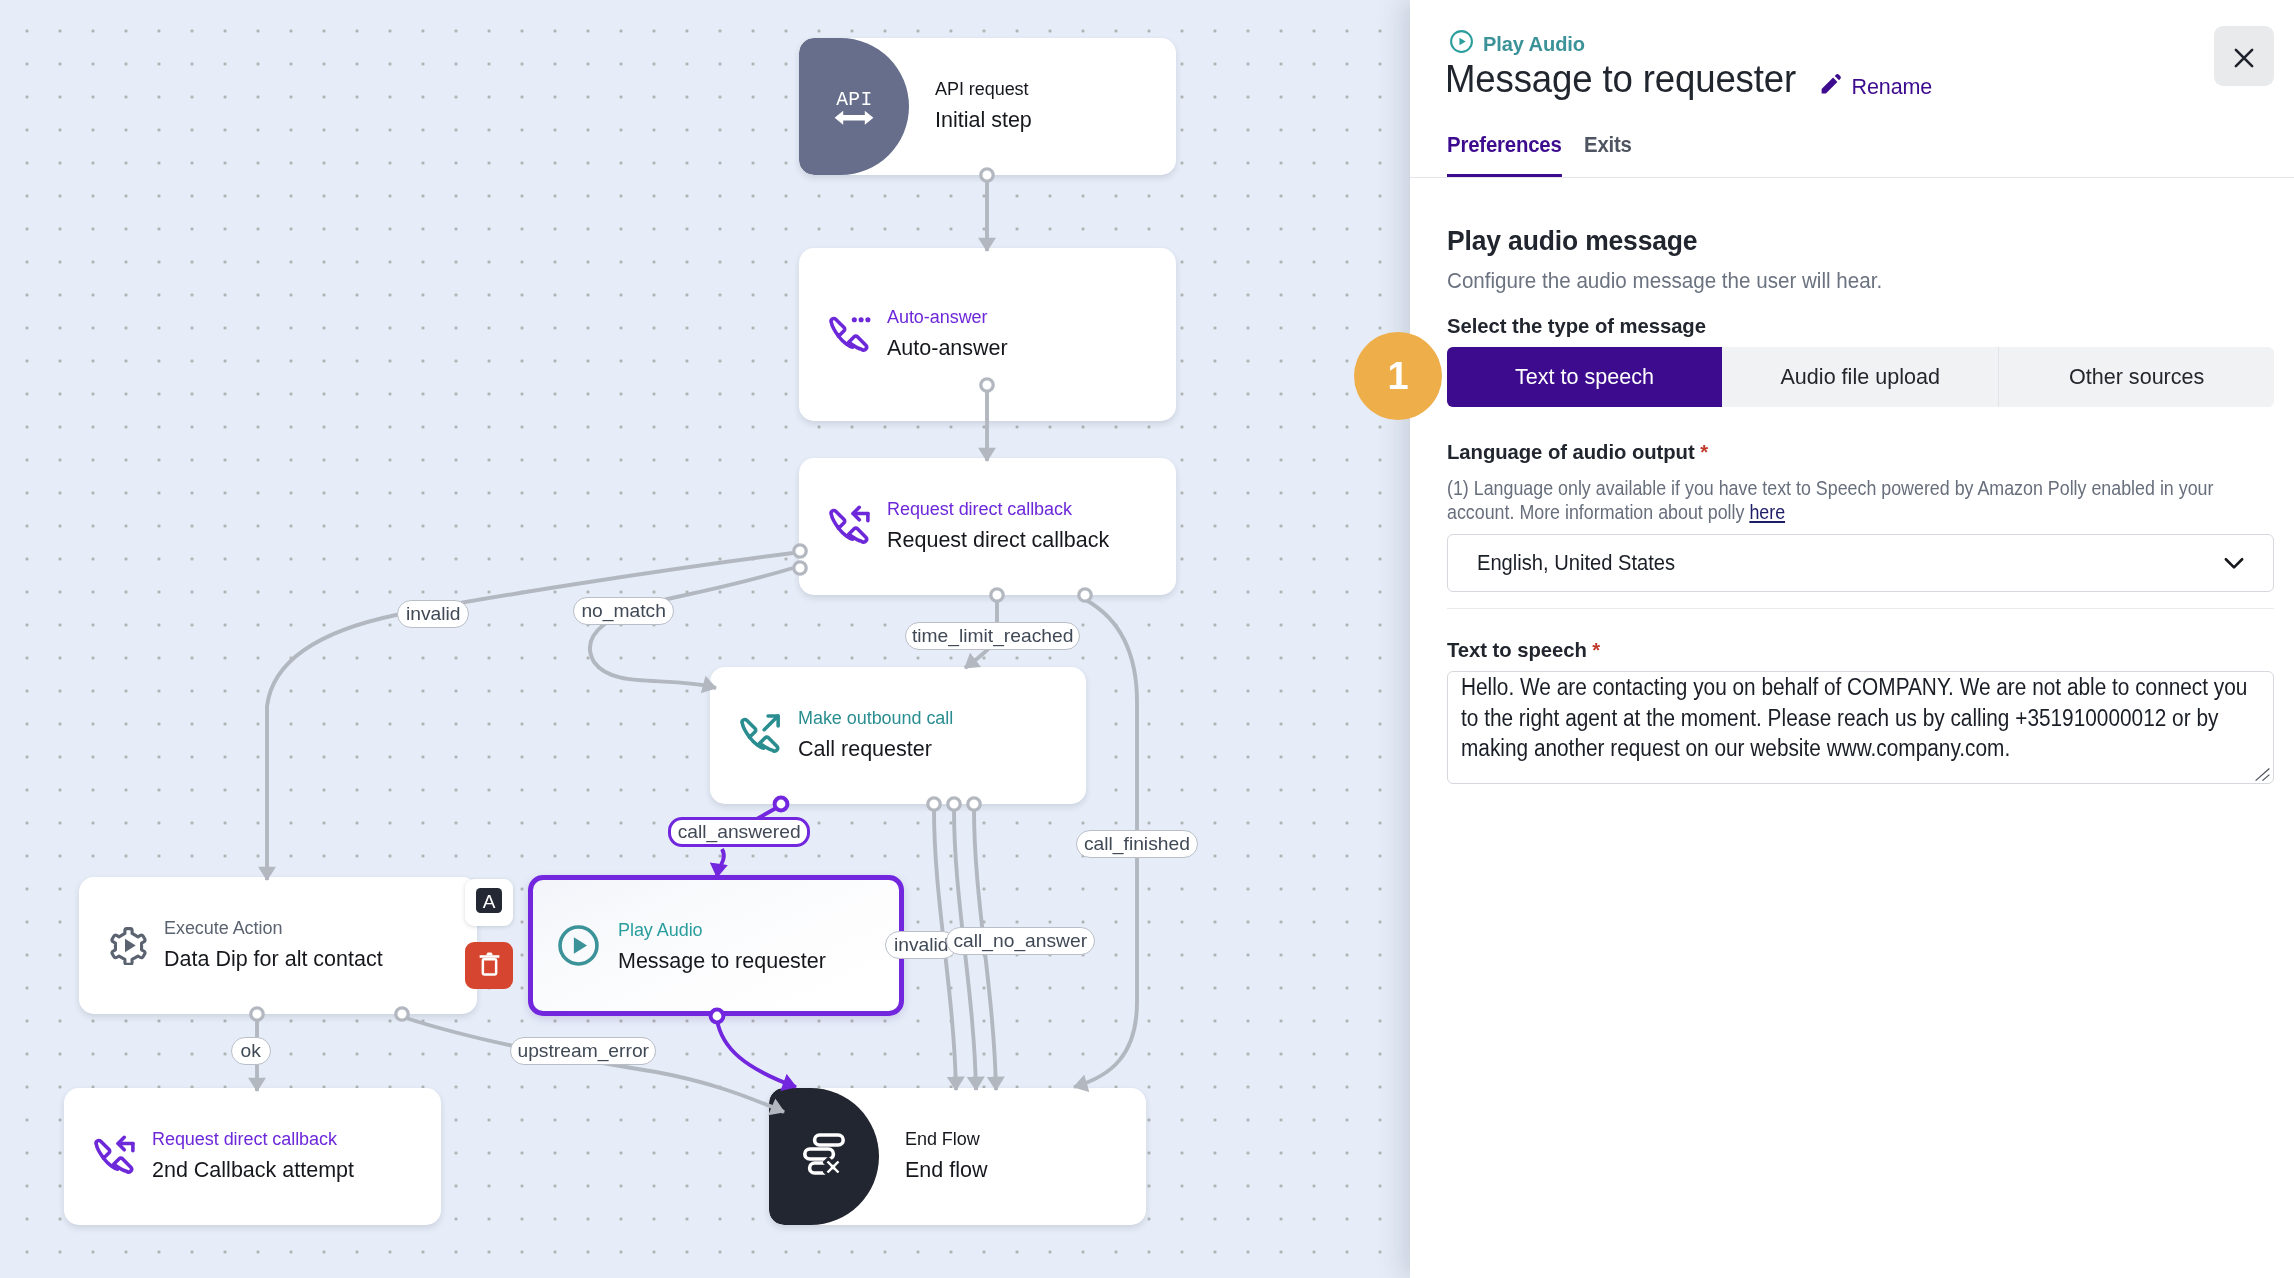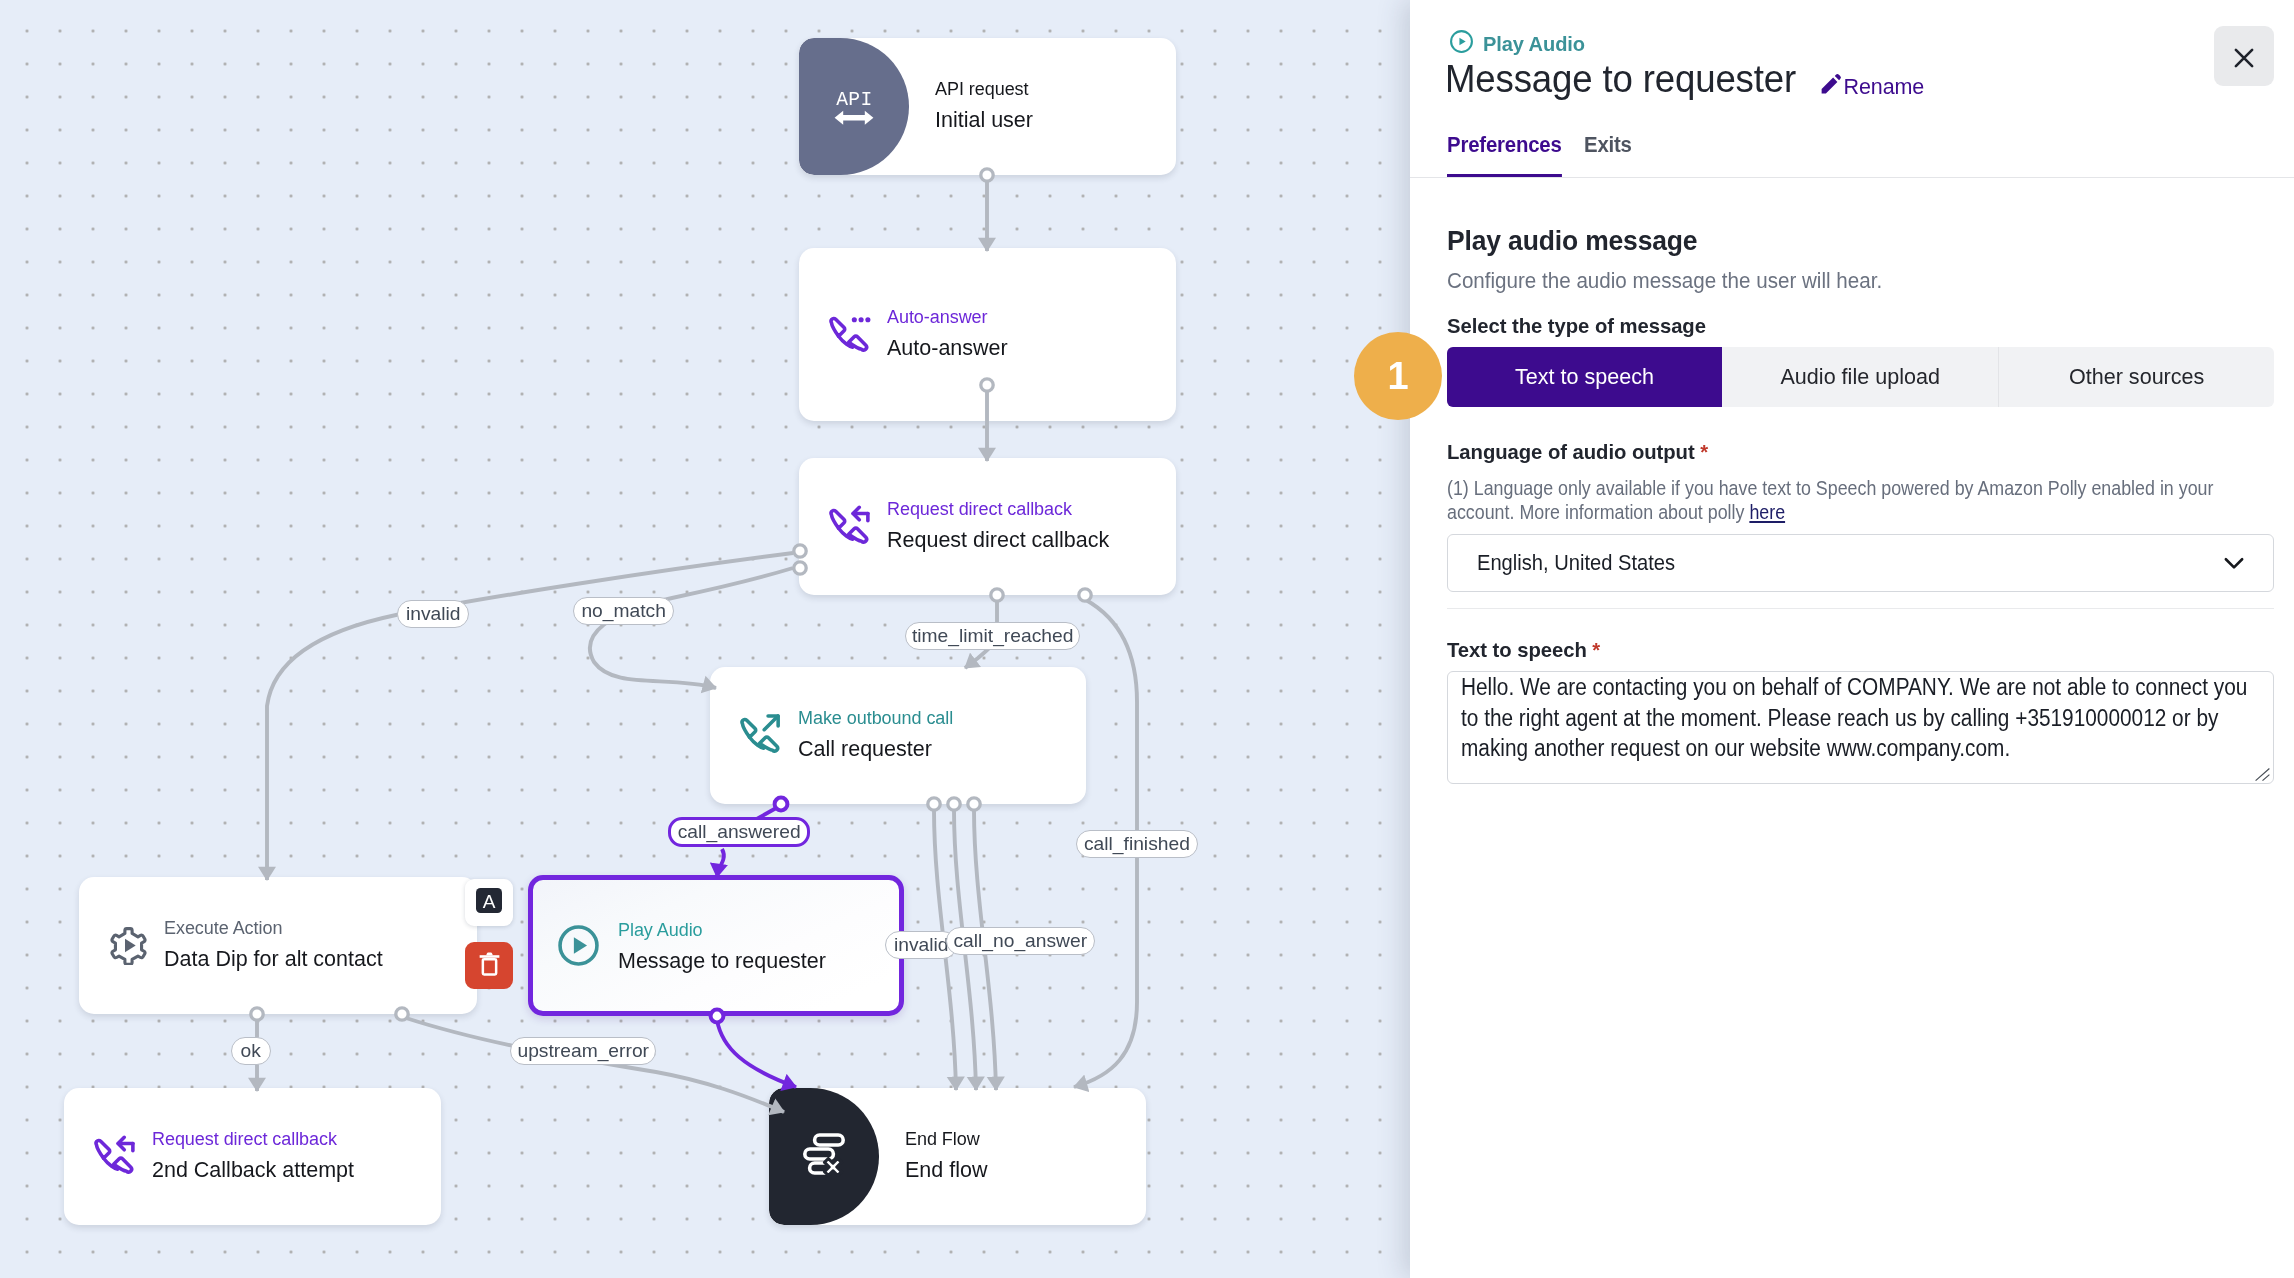--- a/index.html
+++ b/index.html
@@ -32,21 +32,21 @@
 
 .toolbtn{position:absolute;width:48px;height:48px;border-radius:9px;display:flex;align-items:center;justify-content:center}
 
 
 #panel{position:absolute;left:1410px;top:0;width:884px;height:1278px;background:#fff;
   box-shadow:-8px 0 24px rgba(55,65,90,.17);overflow:hidden}
 #panel .kicker{position:absolute;left:39px;top:29px;display:flex;align-items:center;gap:9px;
   color:#3b9298;font-size:21px;font-weight:700;letter-spacing:-.1px}
 #panel .titlerow{position:absolute;left:35px;top:60px;display:flex;align-items:flex-start;gap:0}
 #panel h1{font-size:38px;font-weight:500;color:#21252e;letter-spacing:-0.15px;line-height:1.02;transform:scaleX(0.963);transform-origin:left center}
-#panel .rename{display:flex;align-items:center;gap:1px;color:#3d0b8e;font-size:21.5px;font-weight:400;
+#panel .rename{display:flex;align-items:center;gap:9px;color:#3d0b8e;font-size:21.5px;font-weight:400;
   margin-left:9px;margin-top:12px;letter-spacing:-.1px}
 #closebtn{position:absolute;left:804px;top:26px;width:60px;height:60px;border-radius:9px;background:#e9eaec;
   display:flex;align-items:center;justify-content:center}
 #tabs{position:absolute;left:37px;top:132px;display:flex;gap:0;align-items:flex-start}
 #tabs .tab{font-size:22.5px;font-weight:700;color:#4e5460;padding-bottom:16px;border-bottom:4.4px solid transparent;letter-spacing:-.2px;transform:scaleX(.905);transform-origin:left bottom}
 #tabs .tab.active{color:#3d0b8e;border-bottom-color:#3d0b8e}
 #tabs .tab+.tab{margin-left:10px}
 #tabline{position:absolute;left:0;right:0;top:177px;height:1.4px;background:#e4e5e8}
 #body{position:absolute;left:37px;top:178px;width:827px;bottom:0}
 #body>*{position:absolute;left:0;width:827px}
@@ -85,21 +85,21 @@
       <div class="cap" style="background:#666e8c;width:110px">
         <span style="display:block;margin-top:6px">
           <svg width="40" height="38" viewBox="0 0 40 38">
             <text x="20.4" y="16.1" text-anchor="middle" font-family="'Liberation Mono',monospace" font-size="19.6" font-weight="400" fill="#fff" letter-spacing="0.4">API</text>
             <path d="M 9.2 21.8 L 0.6 28.8 L 9.2 35.8 L 9.2 31.5 L 30.8 31.5 L 30.8 35.8 L 39.4 28.8 L 30.8 21.8 L 30.8 26.1 L 9.2 26.1 Z" fill="#fff"></path>
           </svg>
         </span>
       </div>
       <div class="txt" style="margin-left:136px">
         <div class="ttype" style="color:#16181d">API request</div>
-        <div class="tname">Initial user</div>
+        <div class="tname">Initial step</div>
       </div>
     </div>
 
     <div class="node" style="left:799px;top:248px;width:377px;height:173px">
       <div class="ico" style="margin-left:28px;margin-top:-5px">
         <svg width="44" height="44" viewBox="0 0 24 24">
             <g fill="none" stroke="#6d28d9" stroke-width="1.95" stroke-linecap="round" stroke-linejoin="round">
               <path d="M 2.55 5.1 a 1.55 1.55 0 0 1 2.2 -0.08 L 9.3 9.55 a 1.25 1.25 0 0 1 0 1.77 L 6.3 14.3 C 4.1 11.2 2.6 8.2 2.42 6.9 a 1.6 1.6 0 0 1 0.13 -1.8 Z"></path>
               <path d="M 6.3 14.3 C 9 17.9 12.4 20 14 20.3"></path>
               <path d="M 18.9 21.45 a 1.55 1.55 0 0 0 2.2 -0.08 a 1.6 1.6 0 0 0 0.08 -2.2 L 16.6 14.6 a 1.25 1.25 0 0 0 -1.77 0 L 11.8 17.6 C 14.9 19.8 17.6 21.25 18.9 21.45 Z"></path>

